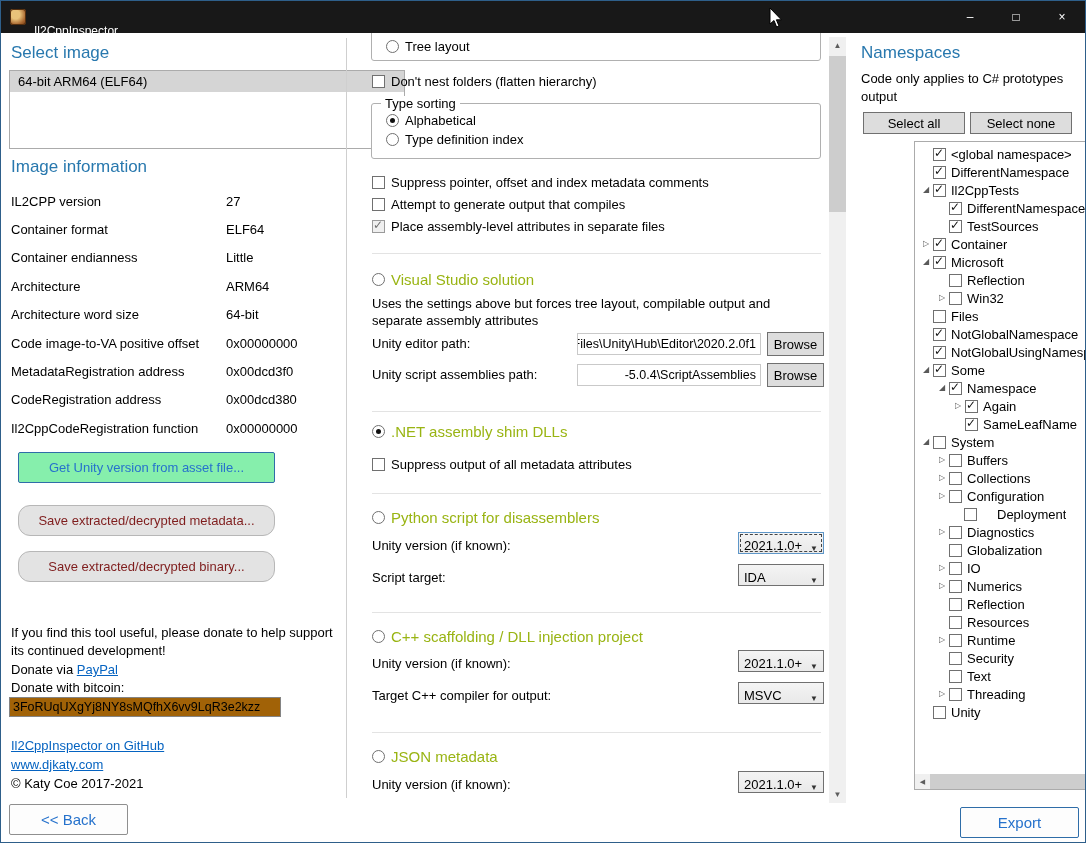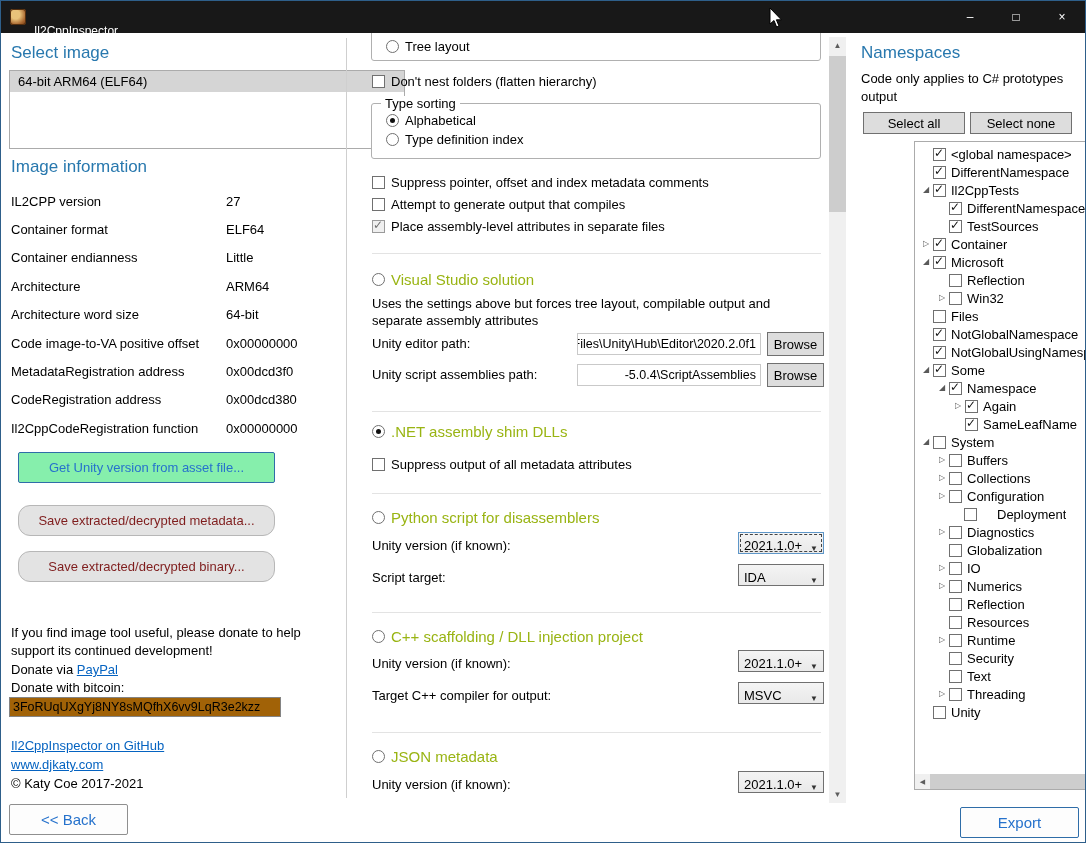--- a/index.html
+++ b/index.html
@@ -168,21 +168,21 @@
       <div class="irow">
         <div class="ilabel">Il2CppCodeRegistration function</div>
         <div class="ivalue">0x00000000</div>
       </div>
     </div>
 
   <button class="btn-unity" style="top:419px;">Get Unity version from asset file...</button>
   <button class="btn-dis" style="top:472px;">Save extracted/decrypted metadata...</button>
   <button class="btn-dis" style="top:518px;">Save extracted/decrypted binary...</button>
 
-  <div class="smalltext" style="top:591px;width:328px;">If you find image tool useful, please donate to help support its continued development!</div>
+  <div class="smalltext" style="top:591px;width:328px;">If you find this tool useful, please donate to help support its continued development!</div>
   <div class="abs" style="left:10px;top:629px;white-space:nowrap;">
     <span>Donate via </span><span class="link">PayPal</span>
   </div>
   <div class="abs" style="left:10px;top:647px;">Donate with bitcoin:</div>
   <input class="bitcoin-input" style="top: 664px;" value="3FoRUqUXgYj8NY8sMQfhX6vv9LqR3e2kzz">
 
   <div class="abs" style="left:10px;top:705px;"><span class="link">Il2CppInspector on GitHub</span></div>
   <div class="abs" style="left:10px;top:724px;"><span class="link">www.djkaty.com</span></div>
   <div class="abs" style="left:10px;top:743px;">© Katy Coe 2017-2021</div>
 

